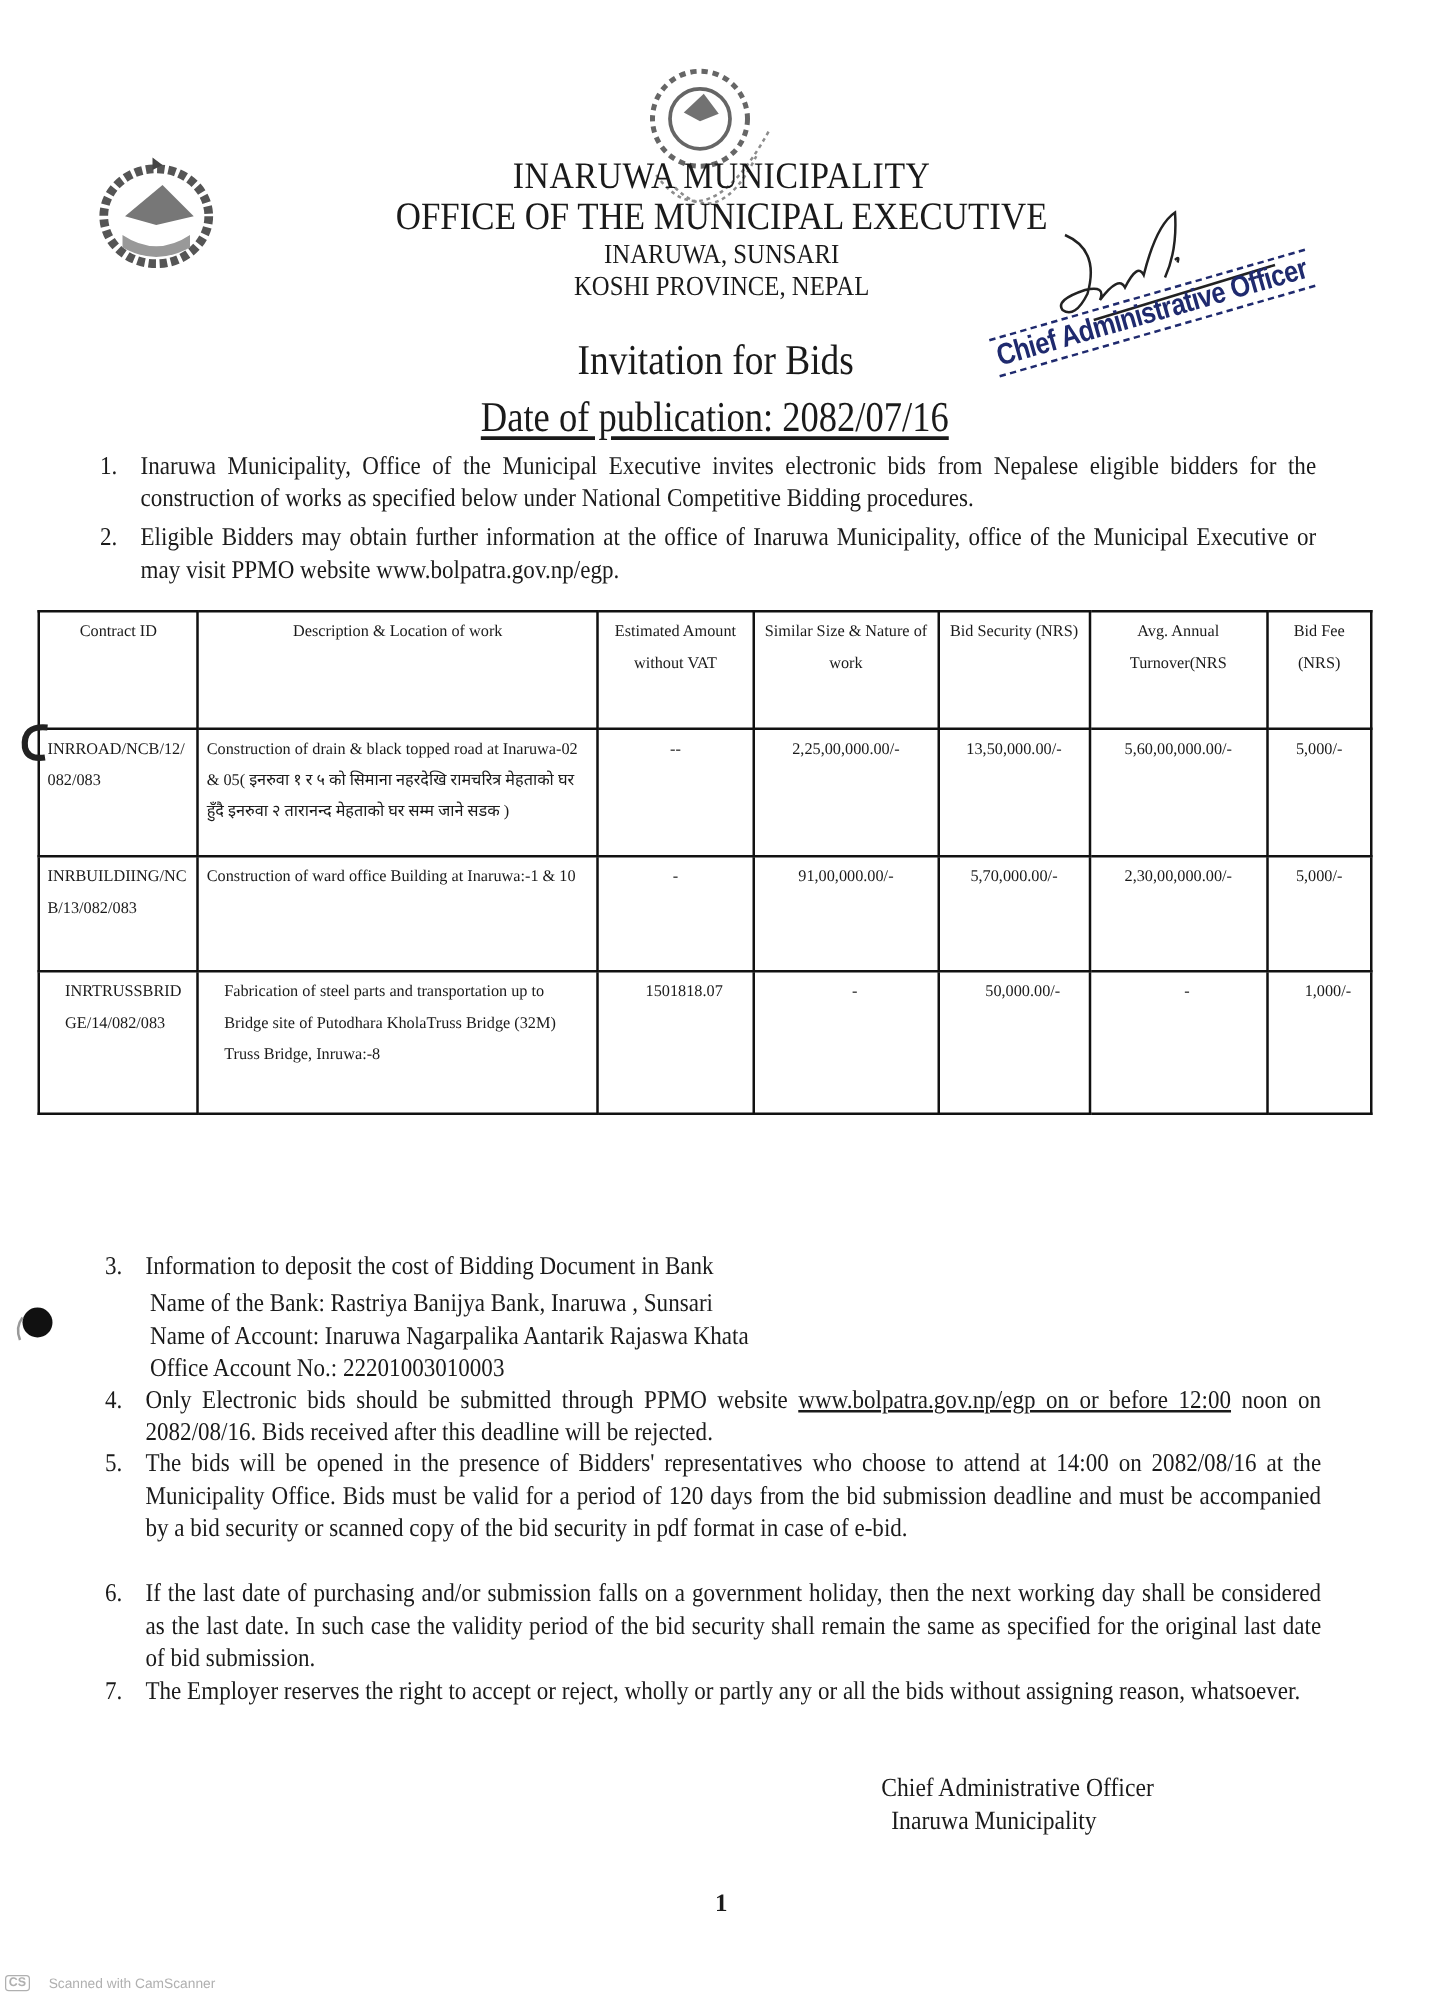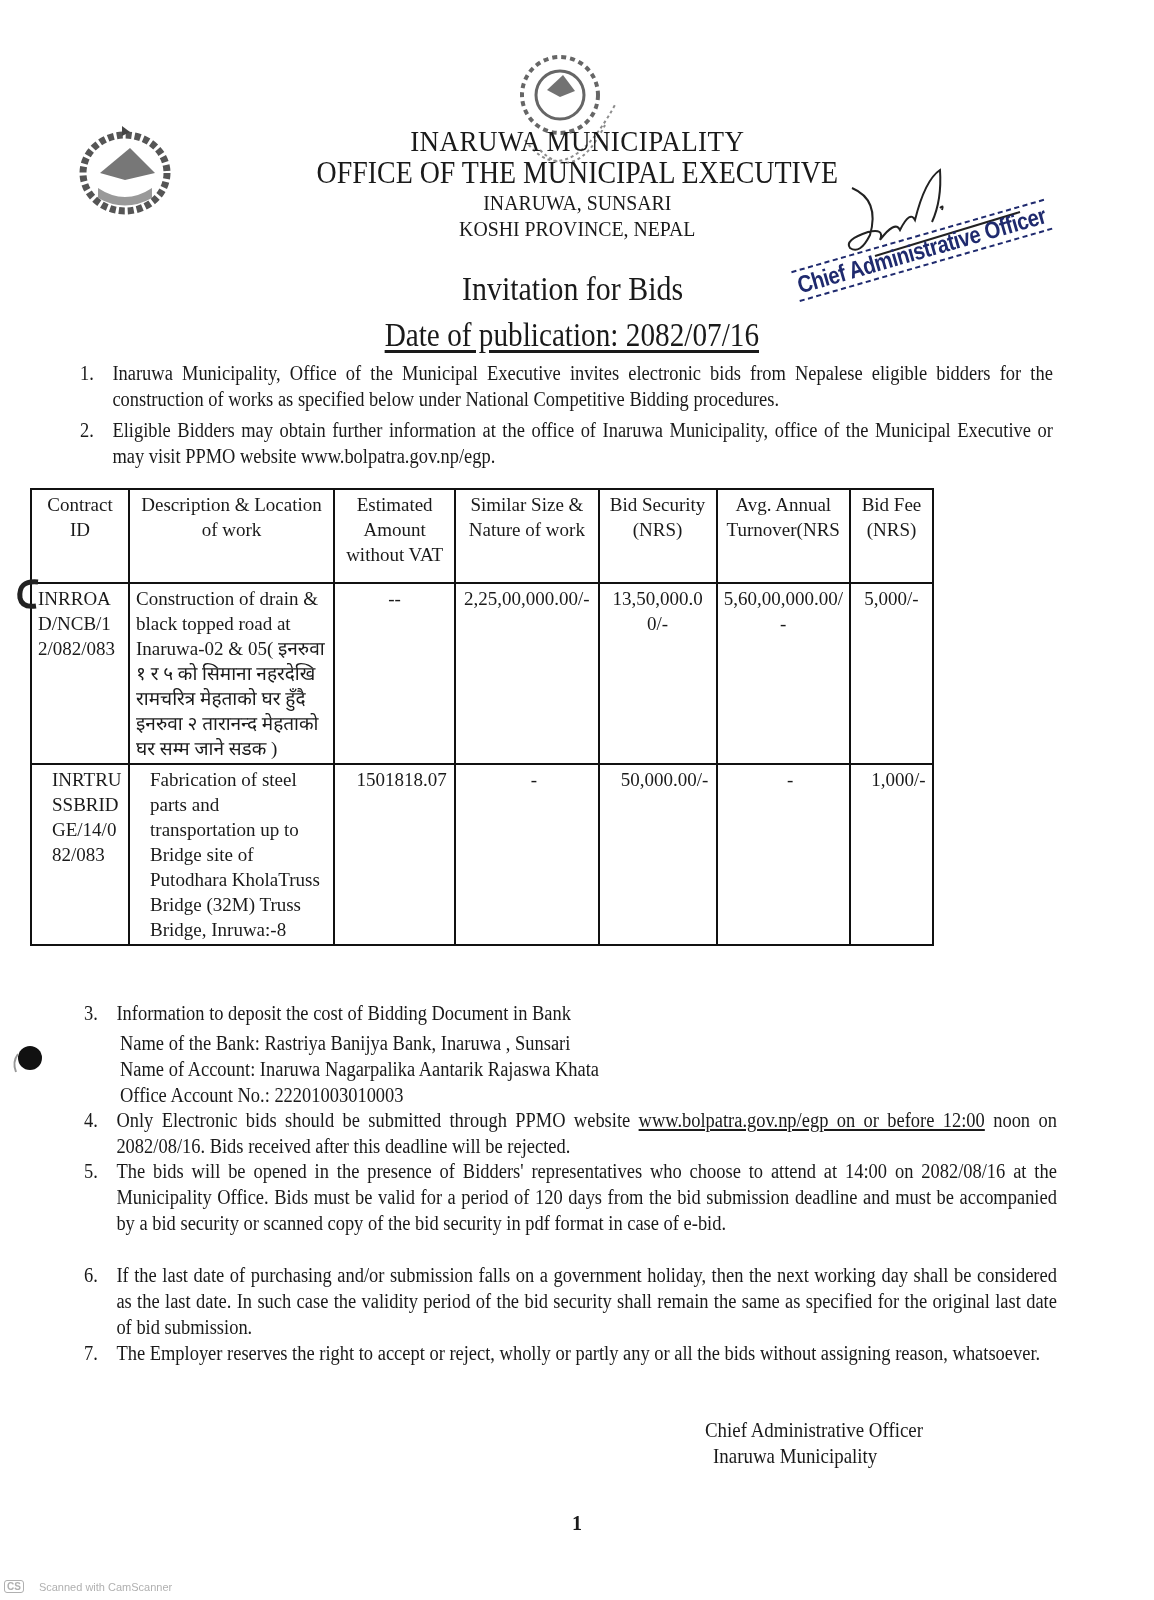--- a/index.html
+++ b/index.html
@@ -19,22 +19,22 @@
   .pubdate { left: 0; width: 1154px; text-align: center; top: 316px; font-size: 34px; transform: scaleX(0.86); transform-origin: 540px 0; }
   .pubdate span { text-decoration: underline; text-underline-offset: 4px; }
   .sig { left: 840px; top: 160px; width: 220px; height: 130px; }
   .cao-stamp { left: 800px; top: 270px; font-size: 24px; font-weight: bold; color: #1f2a6e; transform: rotate(-16deg); transform-origin: left bottom; font-family: "Liberation Sans", sans-serif; transform: rotate(-16deg) scaleX(0.85); letter-spacing: -0.5px; border-bottom: 2px dashed #1f2a6e; border-top: 2px dashed #1f2a6e; padding: 0 3px; }
   .para { font-size: 20.5px; line-height: 26px; transform: scaleX(0.9); transform-origin: 0 0; }
   .num { position: absolute; left: 0; }
   .ptxt { position: absolute; left: 36px; width: 1045px; text-align: justify; }
   .p1 { left: 80px; top: 360px; }
   .p2 { left: 80px; top: 417px; }
   table.bids {
-    position: absolute; left: 30px; top: 488px; width: 904px; border-collapse: collapse;
-    font-size: 19px; line-height: 25px; font-family: "Liberation Serif", serif;
+    position: absolute; left: 30px; top: 488px; width: 1068px; border-collapse: collapse;
+    font-size: 13px; line-height: 25px; font-family: "Liberation Serif", serif;
   }
   table.bids th, table.bids td { border: 2px solid #111; vertical-align: top; padding: 2px 6px; }
   table.bids th { font-weight: normal; text-align: center; height: 88px; }
   table.bids td { text-align: center; }
   table.bids td.id, table.bids td.desc { text-align: left; }
   table.bids tr.r1 td { height: 90px; }
   table.bids tr.r2 td { height: 96px; }
   table.bids tr.r3 td { height: 86px; }
   table.bids tr.r4 td { height: 108px; padding-left: 20px; }
   .p3 { left: 84px; top: 1000px; }
@@ -115,20 +115,29 @@
   <tbody>
     <tr class="r2">
       <td class="id" style="word-break:break-all">INRROAD/NCB/12/082/083</td>
       <td class="desc" style="text-align:left">Construction of drain &amp; black topped road at Inaruwa-02 &amp; 05( इनरुवा १ र ५ को सिमाना नहरदेखि रामचरित्र मेहताको घर हुँदै इनरुवा २ तारानन्द मेहताको घर सम्म जाने सडक )</td>
       <td>--</td>
       <td>2,25,00,000.00/-</td>
       <td style="word-break:break-all">13,50,000.00/-</td>
       <td style="word-break:break-all">5,60,00,000.00/-</td>
       <td>5,000/-</td>
     </tr>
+    <tr class="r3">
+      <td class="id" style="word-break:break-all">INRBUILDIING/NCB/13/082/083</td>
+      <td class="desc">Construction of ward office Building at Inaruwa:-1 &amp; 10</td>
+      <td>-</td>
+      <td>91,00,000.00/-</td>
+      <td>5,70,000.00/-</td>
+      <td style="word-break:break-all">2,30,00,000.00/-</td>
+      <td>5,000/-</td>
+    </tr>
     <tr class="r4">
       <td class="id" style="word-break:break-all">INRTRUSSBRIDGE/14/082/083</td>
       <td class="desc">Fabrication of steel parts and transportation up to Bridge site of Putodhara KholaTruss Bridge (32M) Truss Bridge, Inruwa:-8</td>
       <td>1501818.07</td>
       <td>-</td>
       <td>50,000.00/-</td>
       <td>-</td>
       <td>1,000/-</td>
     </tr>
   </tbody>

